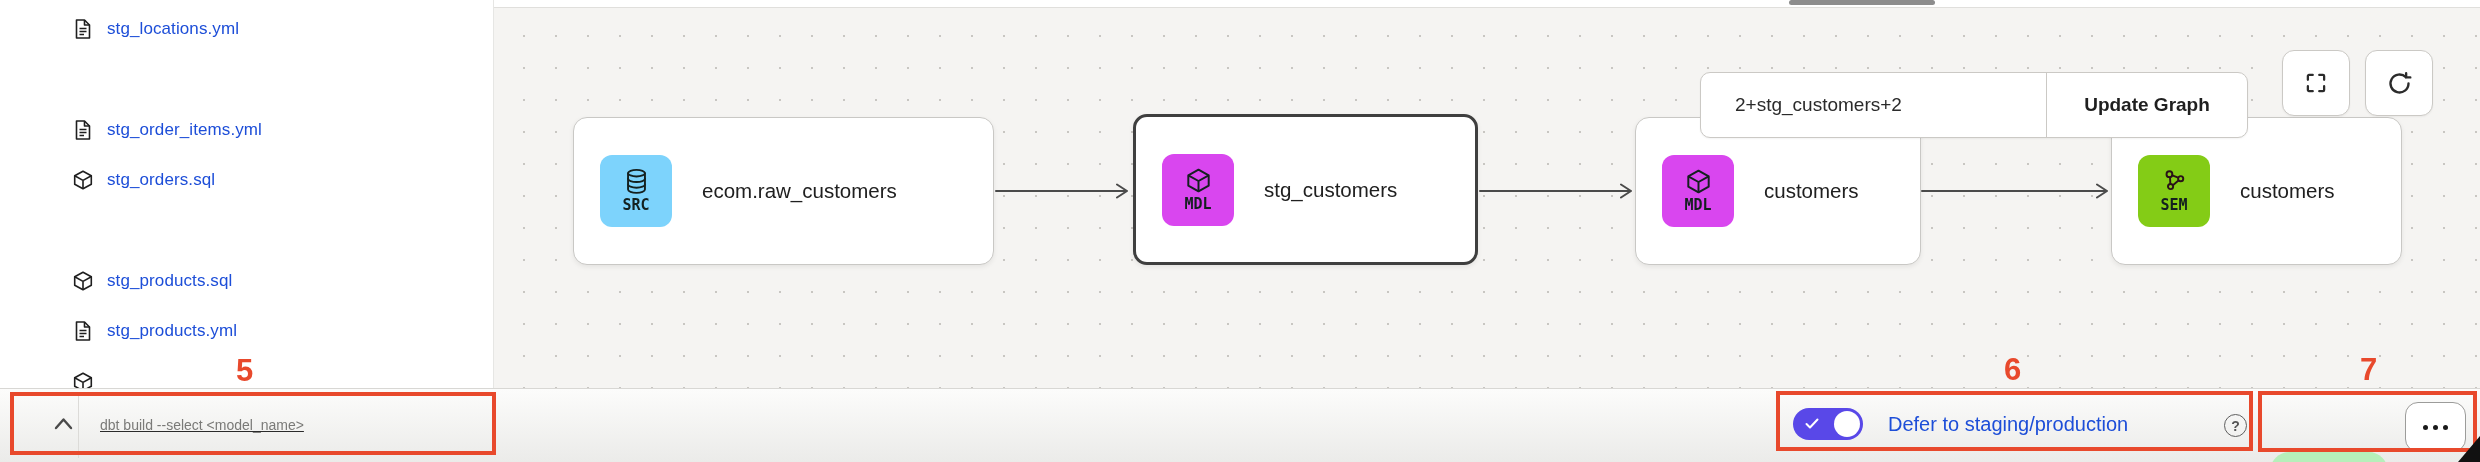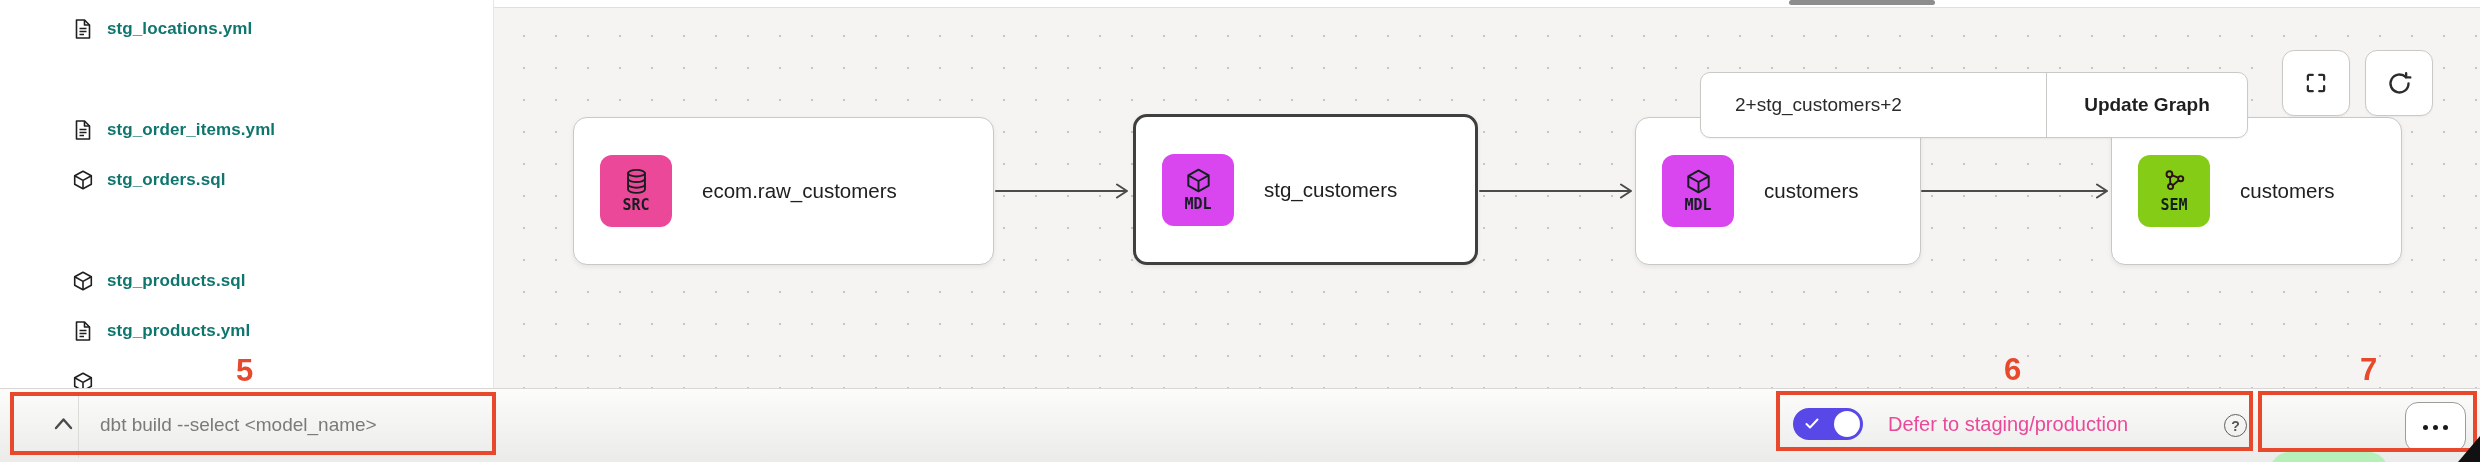--- a/index.html
+++ b/index.html
@@ -12,21 +12,21 @@
   
   .sidebar {
     position:absolute; left:0; top:0; width:494px; height:388px;
     background:#ffffff; border-right:1px solid #e6e6e4; overflow:hidden; z-index:2;
   }
   .file-row {
     position:absolute; left:0; right:6px; height:50px;
     display:flex; align-items:center; gap:13px; padding-left:72px; cursor:pointer;
   }
   .file-row svg { flex:0 0 auto; }
-  .file-label { font-size:17px; font-weight:700; color:#0f766e; letter-spacing:.1px; }
+  .file-label { font-size:17px; font-weight:400; color:#1d4ed8; letter-spacing:.1px; }
 
   
   .canvas {
     position:absolute; left:494px; top:7px; width:1986px; height:382px;
     background:#f5f4f2; border-top:1px solid #e0dfdc; z-index:1;
     background-image: radial-gradient(#c8c6c2 1.15px, rgba(0,0,0,0) 1.3px);
     background-size: 32px 32px; background-position: 14px 12px;
   }
   .hscroll-thumb {
     position:absolute; left:1789px; top:0; width:146px; height:5px;
@@ -38,21 +38,21 @@
   .node {
     position:absolute; background:#ffffff; border:1.5px solid #c9c8c5; border-radius:14px;
     box-shadow:0 2px 5px rgba(0,0,0,.07);
     display:flex; align-items:center; gap:30px; padding-left:26px; z-index:3; cursor:pointer;
   }
   .node.selected { border:3px solid #3f3f3f; }
   .node-badge {
     width:72px; height:72px; border-radius:12px; flex:0 0 auto;
     display:flex; flex-direction:column; align-items:center; justify-content:center; gap:1px;
   }
-  .badge-src { background:#ec4899; }
+  .badge-src { background:#7dd3fc; }
   .badge-mdl { background:#d946ef; }
   .badge-sem { background:#84cc16; }
   .badge-label {
     font-family:"DejaVu Sans Mono", monospace; font-size:15px; font-weight:700; color:#14201f;
   }
   .node-label { font-size:20.5px; color:#202020; white-space:nowrap; }
 
   
   .ctl { background:#ffffff; border:1px solid #cbc9c5; box-shadow:0 1px 2px rgba(0,0,0,.05); z-index:4; }
   .selector-group {
@@ -82,34 +82,34 @@
     border-top:1px solid #d8d7d4; z-index:5;
   }
   .collapse-btn {
     position:absolute; left:50px; top:411px; width:27px; height:27px;
     background:transparent; border:none; cursor:pointer; z-index:6;
   }
   .bar-divider { position:absolute; left:78px; top:392px; width:1px; height:66px; background:#dcdbd8; z-index:6; }
   .command-input {
     position:absolute; left:100px; top:404px; width:380px; height:42px; z-index:6;
     border:none; outline:none; background:transparent;
-    font-family:"Liberation Sans", sans-serif; font-size:19px; color:#2b2b2b;
+    font-family:"Liberation Sans", sans-serif; font-size:14px; color:#2b2b2b;text-decoration:underline;
   }
   .command-input::placeholder { color:#7a7a78; opacity:1; }
 
   .toggle {
     position:absolute; left:1793px; top:408px; width:70px; height:32px;
     background:#5948e8; border-radius:16px; cursor:pointer; z-index:6;
   }
   .toggle-knob {
     position:absolute; right:3px; top:3px; width:26px; height:26px;
     background:#ffffff; border-radius:50%;
   }
   .toggle-check { position:absolute; left:12px; top:10px; }
-  .defer-label { position:absolute; left:1888px; top:413px; font-size:20px; color:#ec4899; z-index:6; }
+  .defer-label { position:absolute; left:1888px; top:413px; font-size:20px; color:#1d4ed8; z-index:6; }
   .help-icon {
     position:absolute; left:2224px; top:414px; width:23px; height:23px; z-index:6;
     border:1.5px solid #5f5f5f; border-radius:50%;
     display:flex; align-items:center; justify-content:center;
     font-size:14px; color:#555; font-weight:700; cursor:pointer;
   }
   .ready-badge {
     position:absolute; left:2270px; top:408px; height:39px; border-radius:20px;
     background:#b6efba; display:flex; align-items:center; gap:10px; padding:0 18px 0 12px; z-index:6;margin-top:44px;
   }

